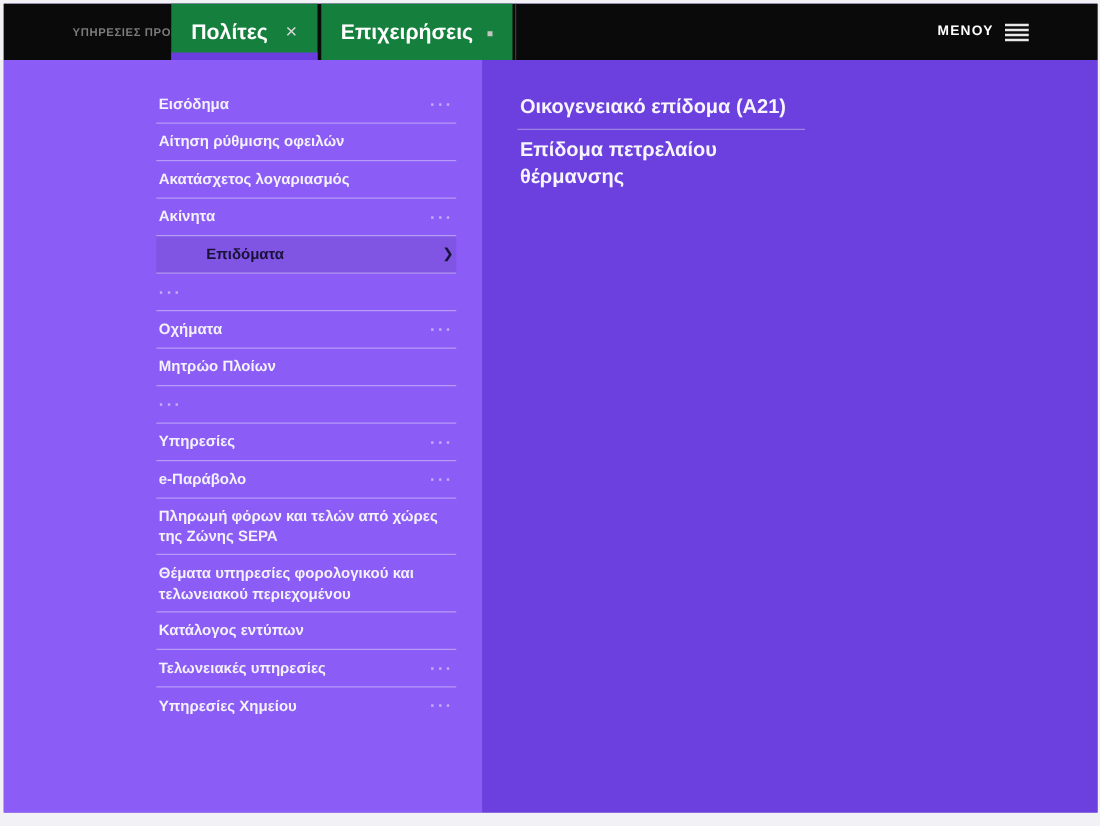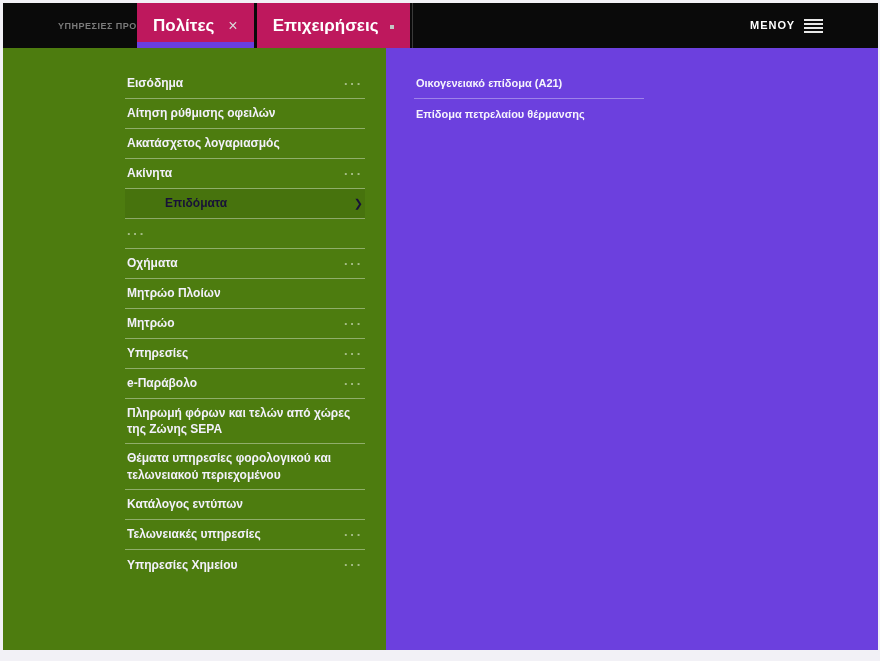--- a/index.html
+++ b/index.html
@@ -26,21 +26,21 @@
   .services-label {
     align-self: center;
     margin-left: 55px;
     width: 76px;
     color: #7b7b7b;
     font-size: 9px; font-weight: bold;
     letter-spacing: 0.5px;
     white-space: nowrap;
   }
   .tab {
-    background: #be185d;
+    background: #15803d;
     display: flex; align-items: center;
     padding: 0 16px;
     margin-left: 3px;
     position: relative;
     color: #ffffff;
     font-size: 17px; font-weight: bold;
     cursor: pointer;
   }
   .tab.active::after {
     content: '';
@@ -77,21 +77,21 @@
     cursor: pointer;
   }
   .hamburger { display: flex; flex-direction: column; gap: 2px; }
   .hamburger span {
     width: 19px; height: 2px;
     background: #e8e8e8;
   }
 
   
   .content { flex: 1; display: flex; min-height: 0; }
-  .left-panel  { width: 383px; flex: 0 0 383px; background: #4d7c0f; }
+  .left-panel  { width: 383px; flex: 0 0 383px; background: #8b5cf6; }
   .right-panel { flex: 1; background: #6c40de; }
 
   .menu { margin: 21px 0 0 122px; width: 240px; }
   .menu-item {
     display: flex; align-items: center; justify-content: space-between;
     min-height: 30px;
     padding: 6px 2px 6px 2px;
     border-bottom: 1px solid rgba(255,255,255,0.38);
     color: #f3f1fb;
     font-size: 12px; font-weight: bold;
@@ -117,21 +117,21 @@
     line-height: 1;
   }
 
   .submenu { margin: 21px 0 0 28px; width: 230px; }
   .submenu-item {
     display: flex; align-items: center;
     min-height: 30px;
     padding: 6px 2px;
     border-bottom: 1px solid rgba(255,255,255,0.35);
     color: #f6f4fd;
-    font-size: 11px; font-weight: bold;
+    font-size: 16px; font-weight: bold;
     line-height: 1.35;
     cursor: pointer;
   }
   .submenu-item:last-child { border-bottom: none; }
 </style>
 </head>
 <body>
 
 <div class="frame">
 
@@ -191,21 +191,20 @@
           </div>
           <div class="menu-item">
             <span class="mi-label">Οχήματα</span>
             <span class="mi-trailing dots">···</span>
           </div>
           <div class="menu-item">
             <span class="mi-label">Μητρώο Πλοίων</span>
 
           </div>
           <div class="menu-item">
-            <span class="mi-label">Μητρώο</span>
             <span class="mi-trailing dots">···</span>
           </div>
           <div class="menu-item">
             <span class="mi-label">Υπηρεσίες</span>
             <span class="mi-trailing dots">···</span>
           </div>
           <div class="menu-item">
             <span class="mi-label">e-Παράβολο</span>
             <span class="mi-trailing dots">···</span>
           </div>

